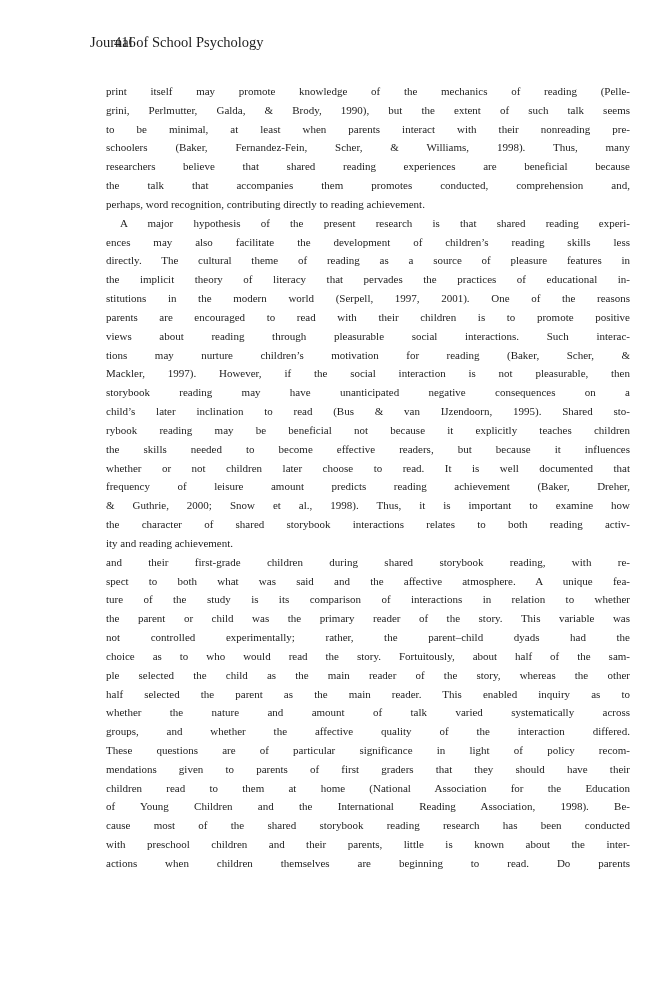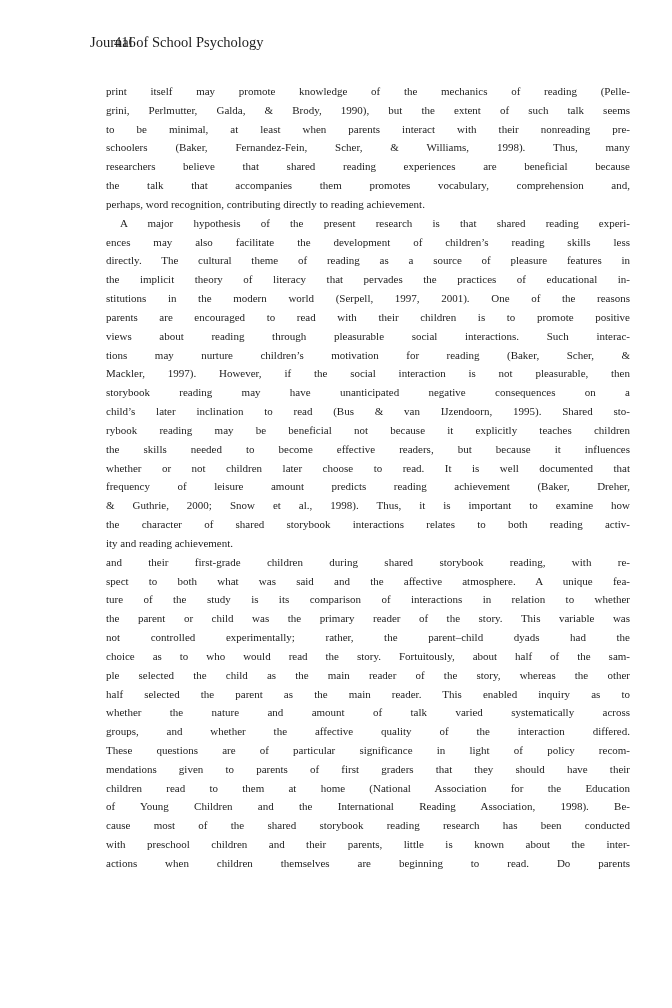--- a/index.html
+++ b/index.html
@@ -69,21 +69,21 @@
     <span class="journal-title">Journal of School Psychology</span>
   </div>
 
   <div class="text-block">
       <div class="paragraph">
         <div class="line">print itself may promote knowledge of the mechanics of reading (Pelle-</div>
         <div class="line">grini, Perlmutter, Galda, &amp; Brody, 1990), but the extent of such talk seems</div>
         <div class="line">to be minimal, at least when parents interact with their nonreading pre-</div>
         <div class="line">schoolers (Baker, Fernandez-Fein, Scher, &amp; Williams, 1998). Thus, many</div>
         <div class="line">researchers believe that shared reading experiences are beneficial because</div>
-        <div class="line">the talk that accompanies them promotes vocabulary, comprehension and,</div>
+        <div class="line">the talk that accompanies them promotes conducted, comprehension and,</div>
         <div class="line para-end">perhaps, word recognition, contributing directly to reading achievement.</div>
       </div>
       <div class="paragraph">
         <div class="line indent">A major hypothesis of the present research is that shared reading experi-</div>
         <div class="line">ences may also facilitate the development of children’s reading skills less</div>
         <div class="line">directly. The cultural theme of reading as a source of pleasure features in</div>
         <div class="line">the implicit theory of literacy that pervades the practices of educational in-</div>
         <div class="line">stitutions in the modern world (Serpell, 1997, 2001). One of the reasons</div>
         <div class="line">parents are encouraged to read with their children is to promote positive</div>
         <div class="line">views about reading through pleasurable social interactions. Such interac-</div>

